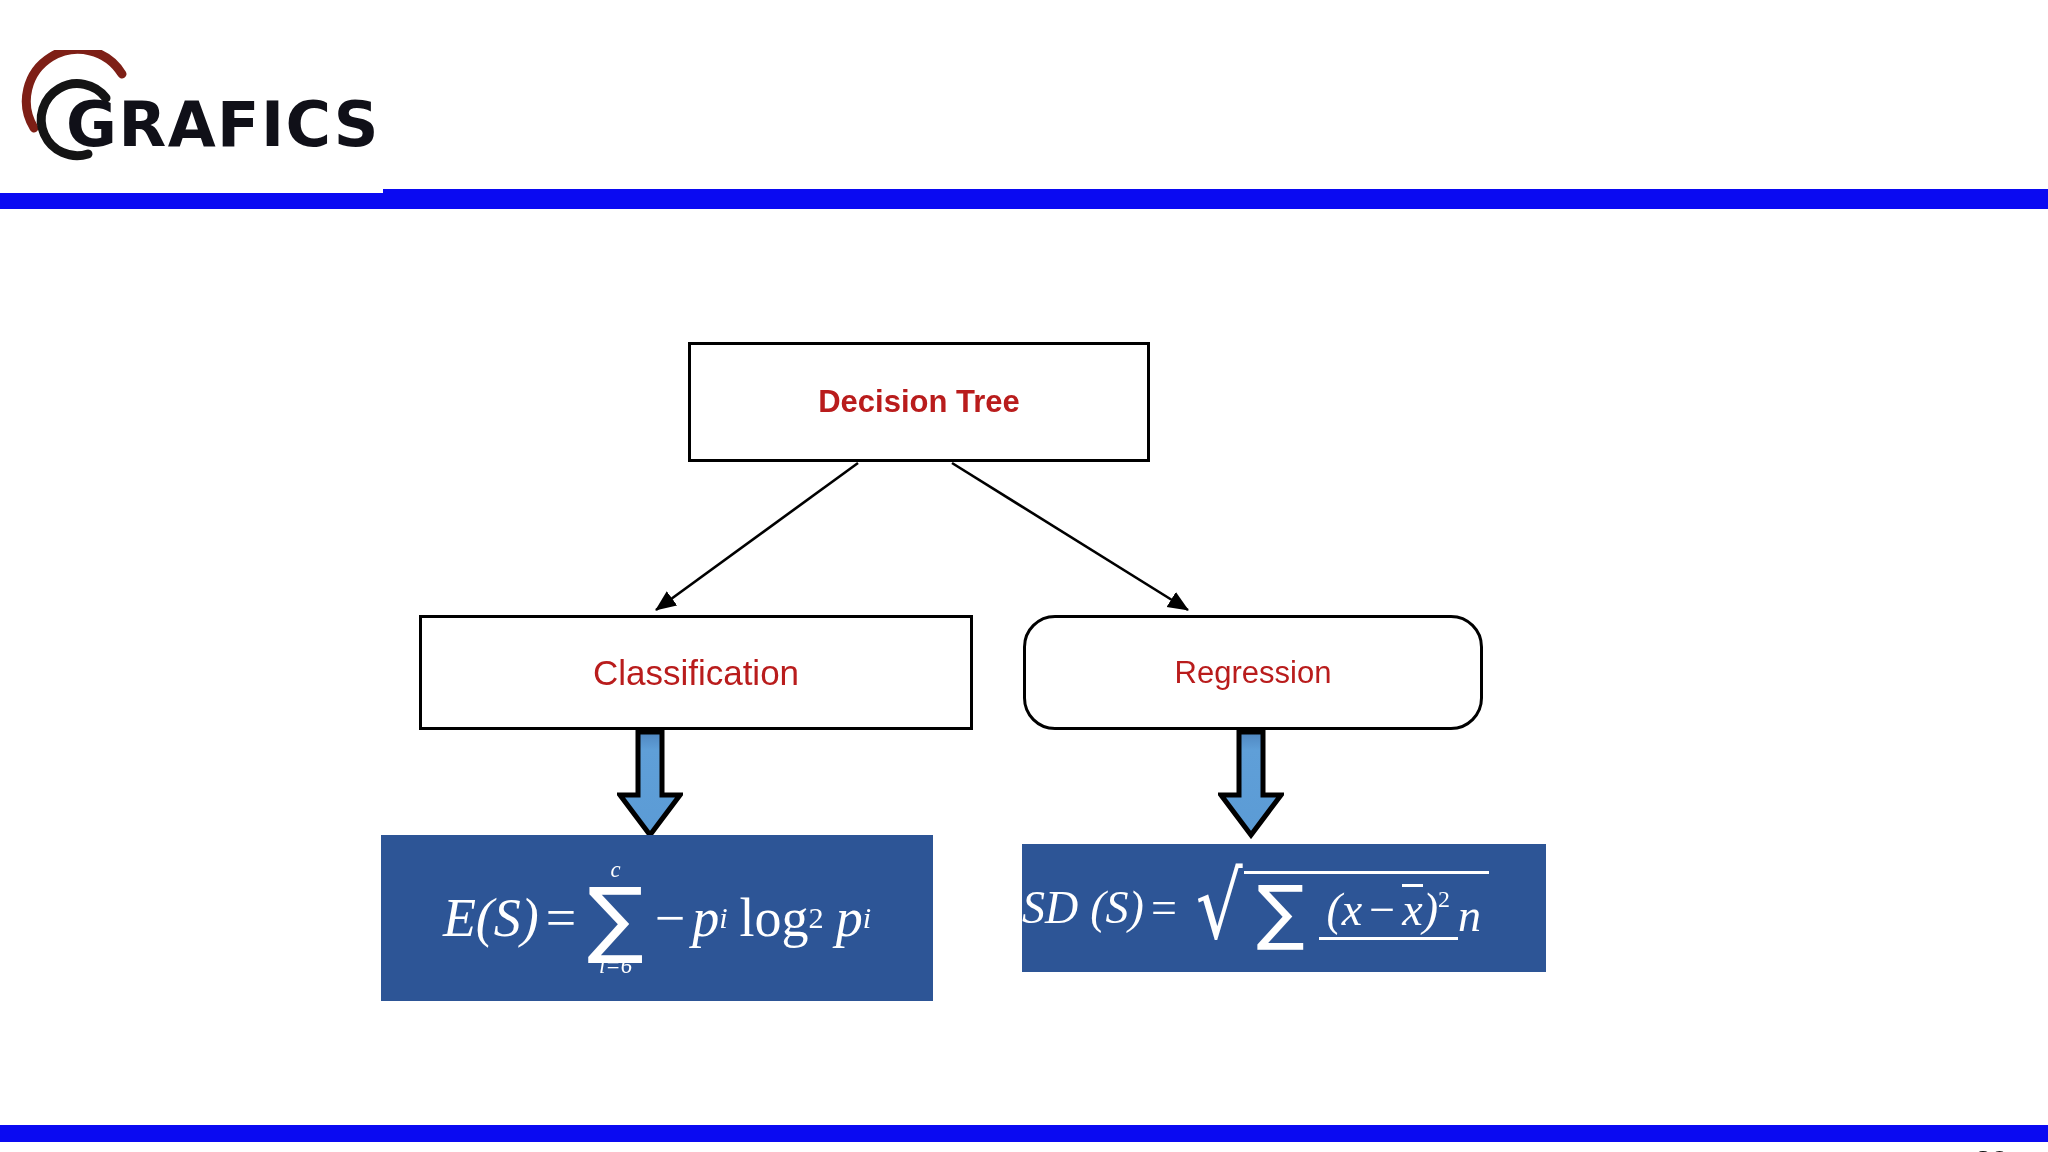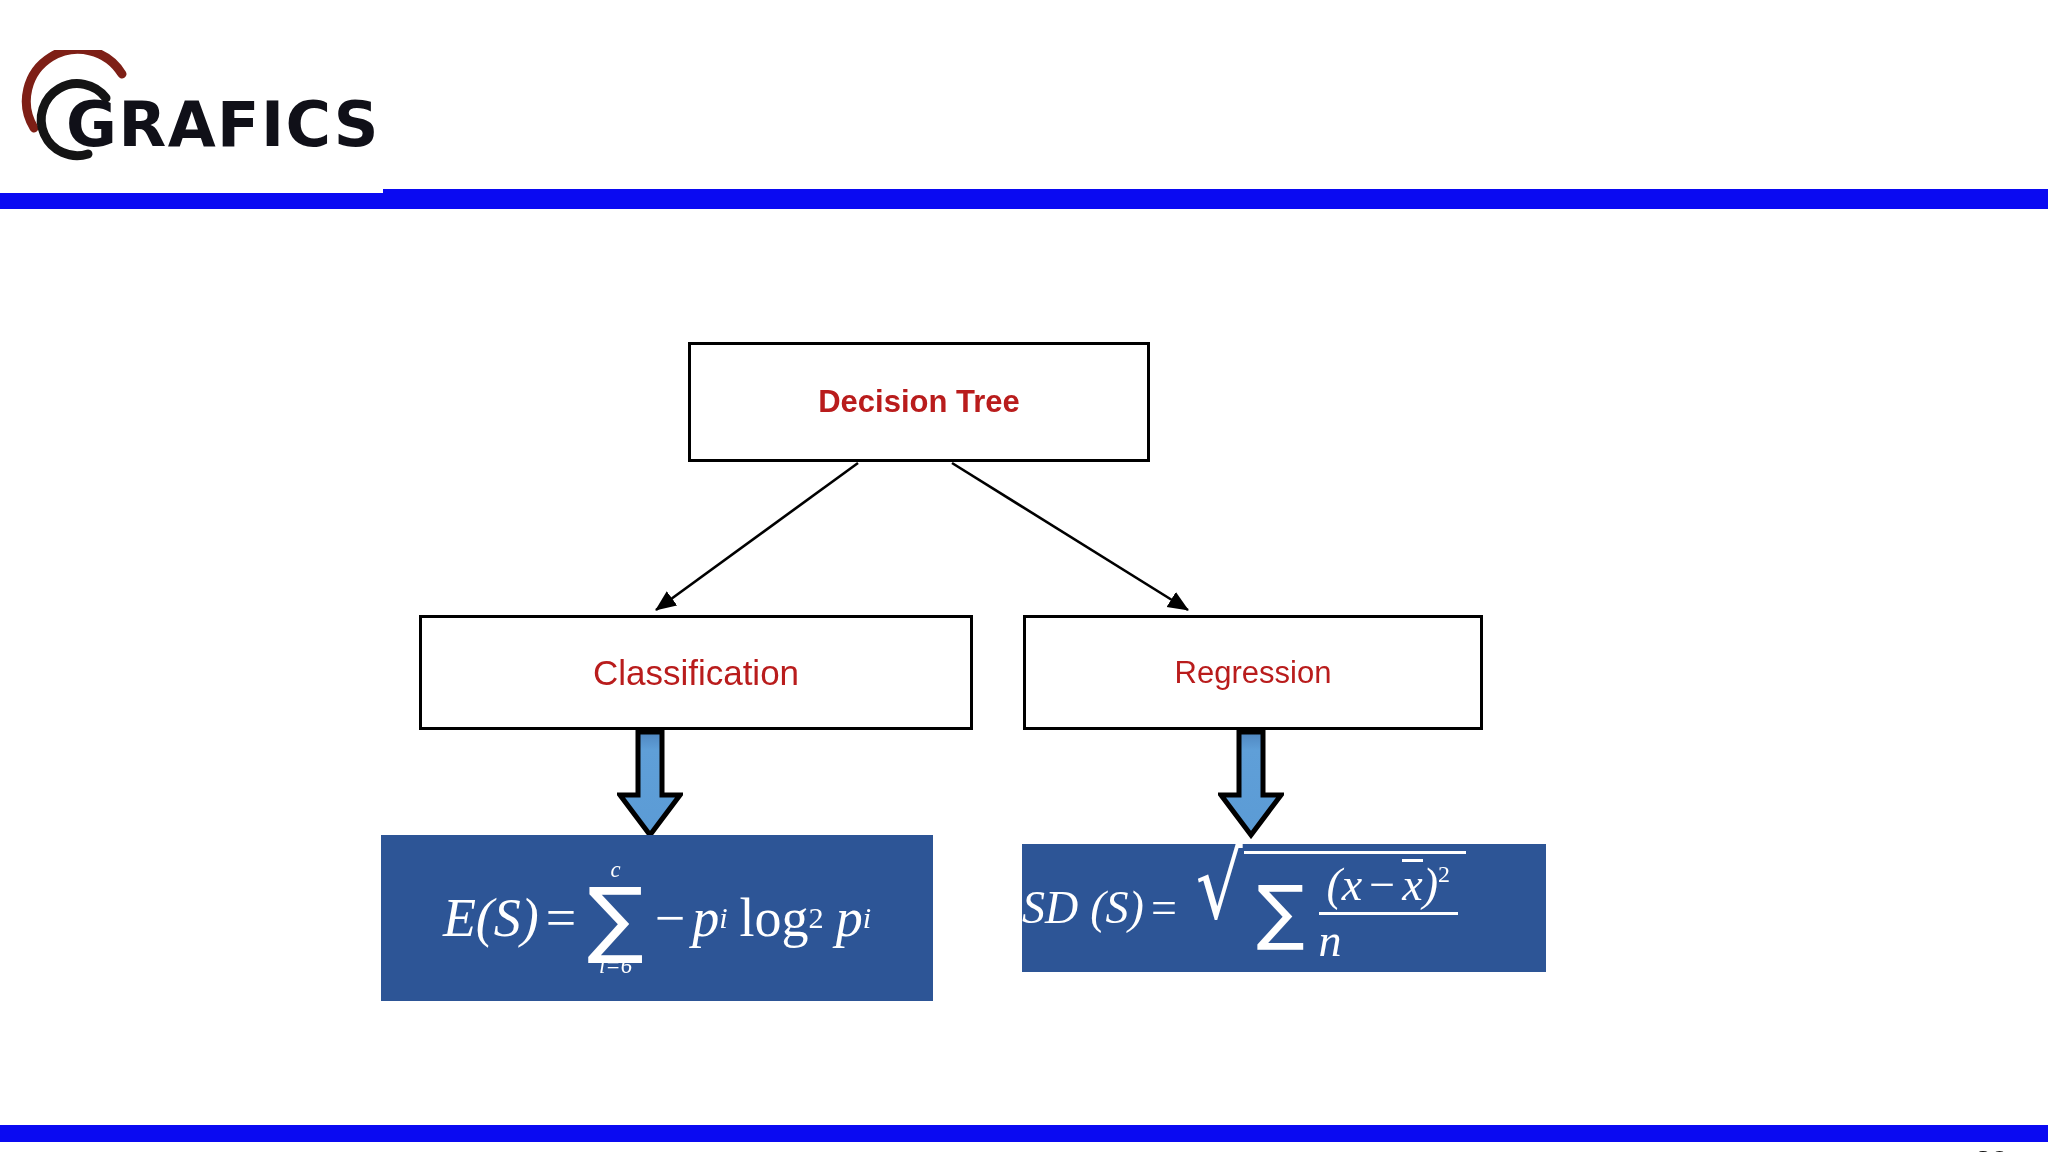--- a/index.html
+++ b/index.html
@@ -66,20 +66,21 @@
   }
   #node-classification {
     left: 419px; top: 583px; width: 554px; height: 115px;
     font-size: 35px;
     font-weight: normal;
   }
   #node-regression {
     left: 1023px; top: 583px; width: 460px; height: 115px;
     font-size: 31px;
     font-weight: normal;
+    border-radius: 32px;
   }
 
   
   #connectors {
     position: absolute;
     left: 0; top: 0;
     width: 2048px;
     height: 1152px;
     pointer-events: none;
   }
@@ -181,22 +182,22 @@
     transform: scaleX(0.8);
   }
   .radical .rad-body {
     border-top: 3px solid #ffffff;
     padding: 5px 8px 0 8px;
     display: inline-flex;
     align-items: center;
   }
   .frac {
     display: inline-flex;
-    flex-direction: column;
-    align-items: flex-start;
+    flex-direction: row;
+    align-items: flex-end;
     margin-left: 10px;
     line-height: 1.02;
   }
   .frac .num {
     padding: 0 8px 3px 8px;
     border-bottom: 3px solid #ffffff;
   }
   .frac .den { padding-top: 3px; }
 
   .overbar {

